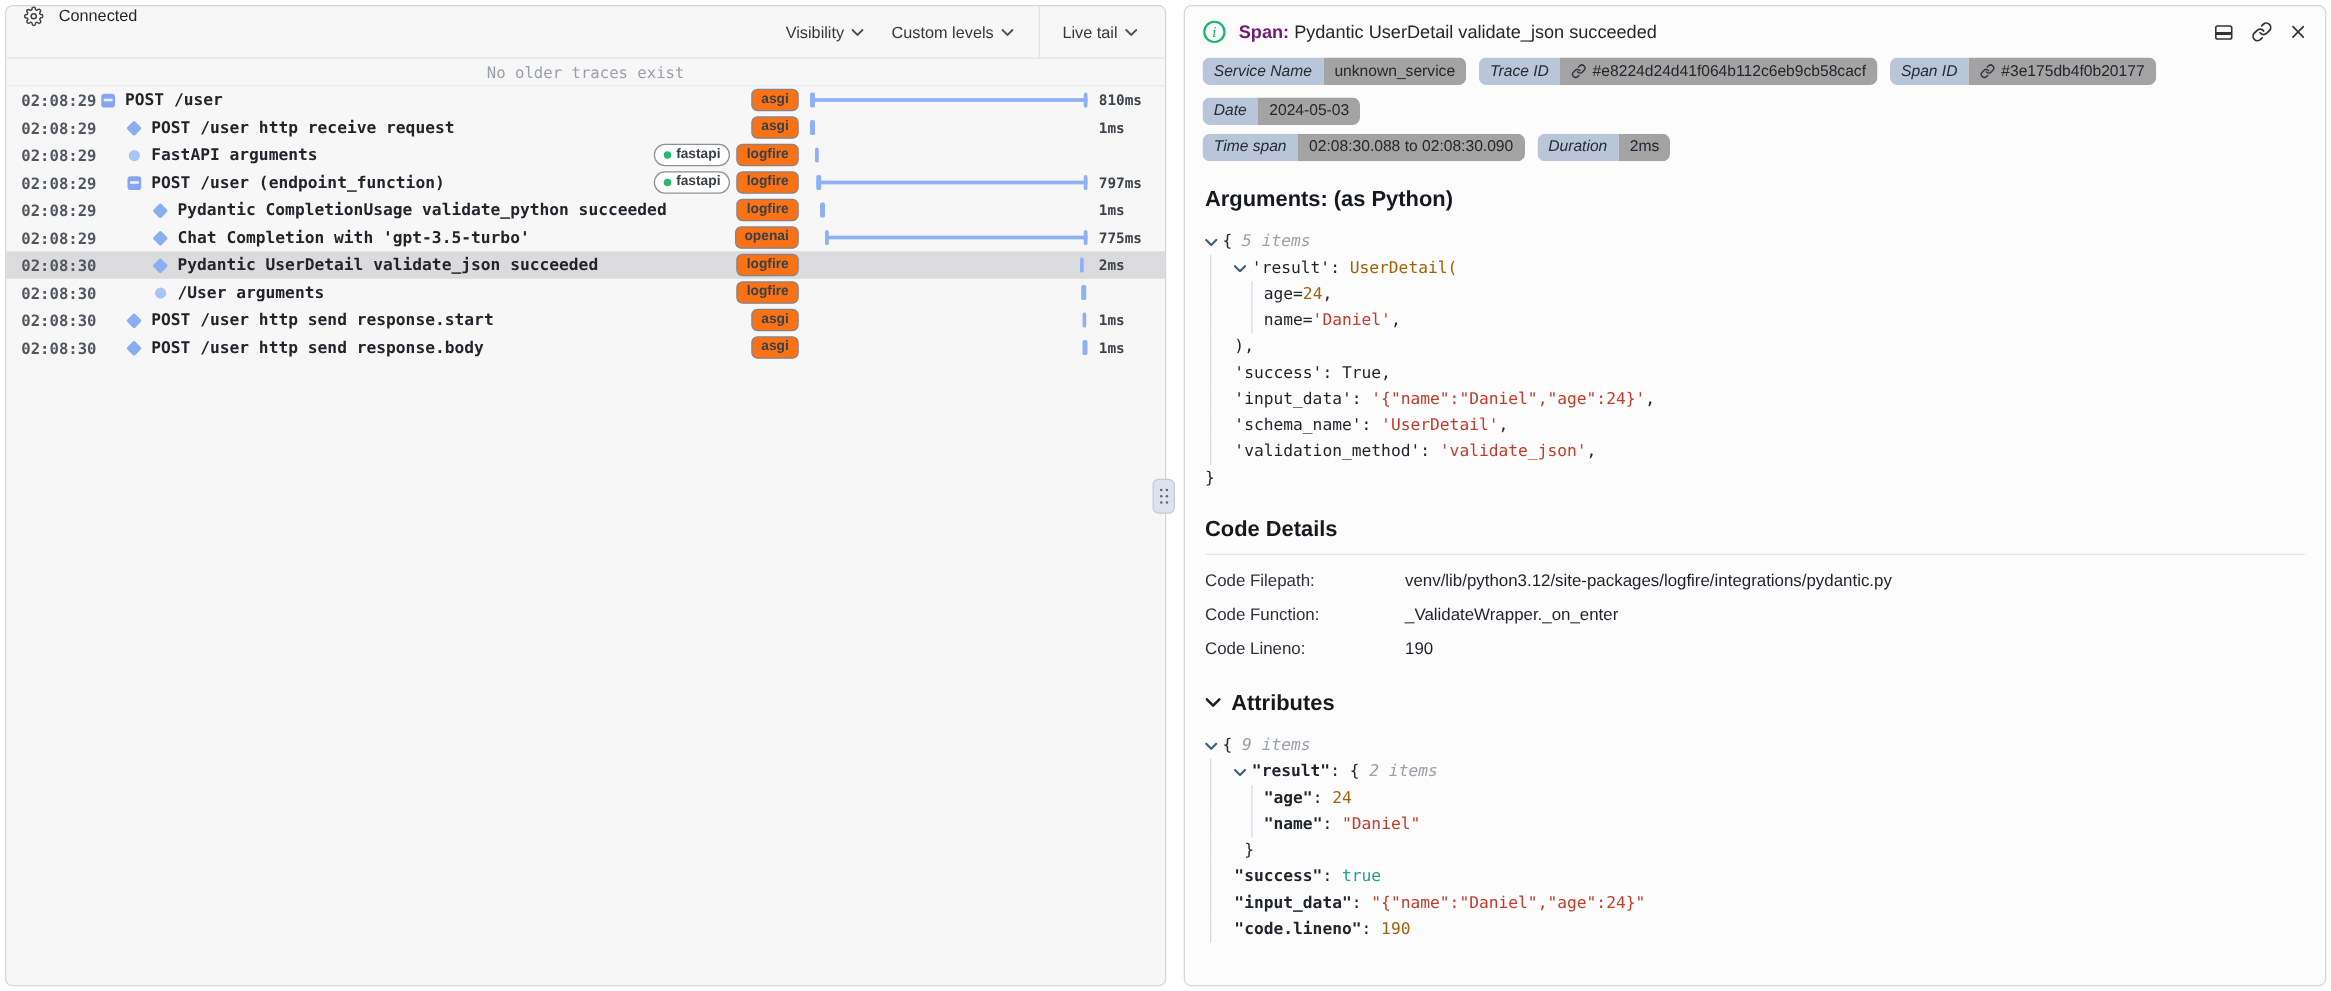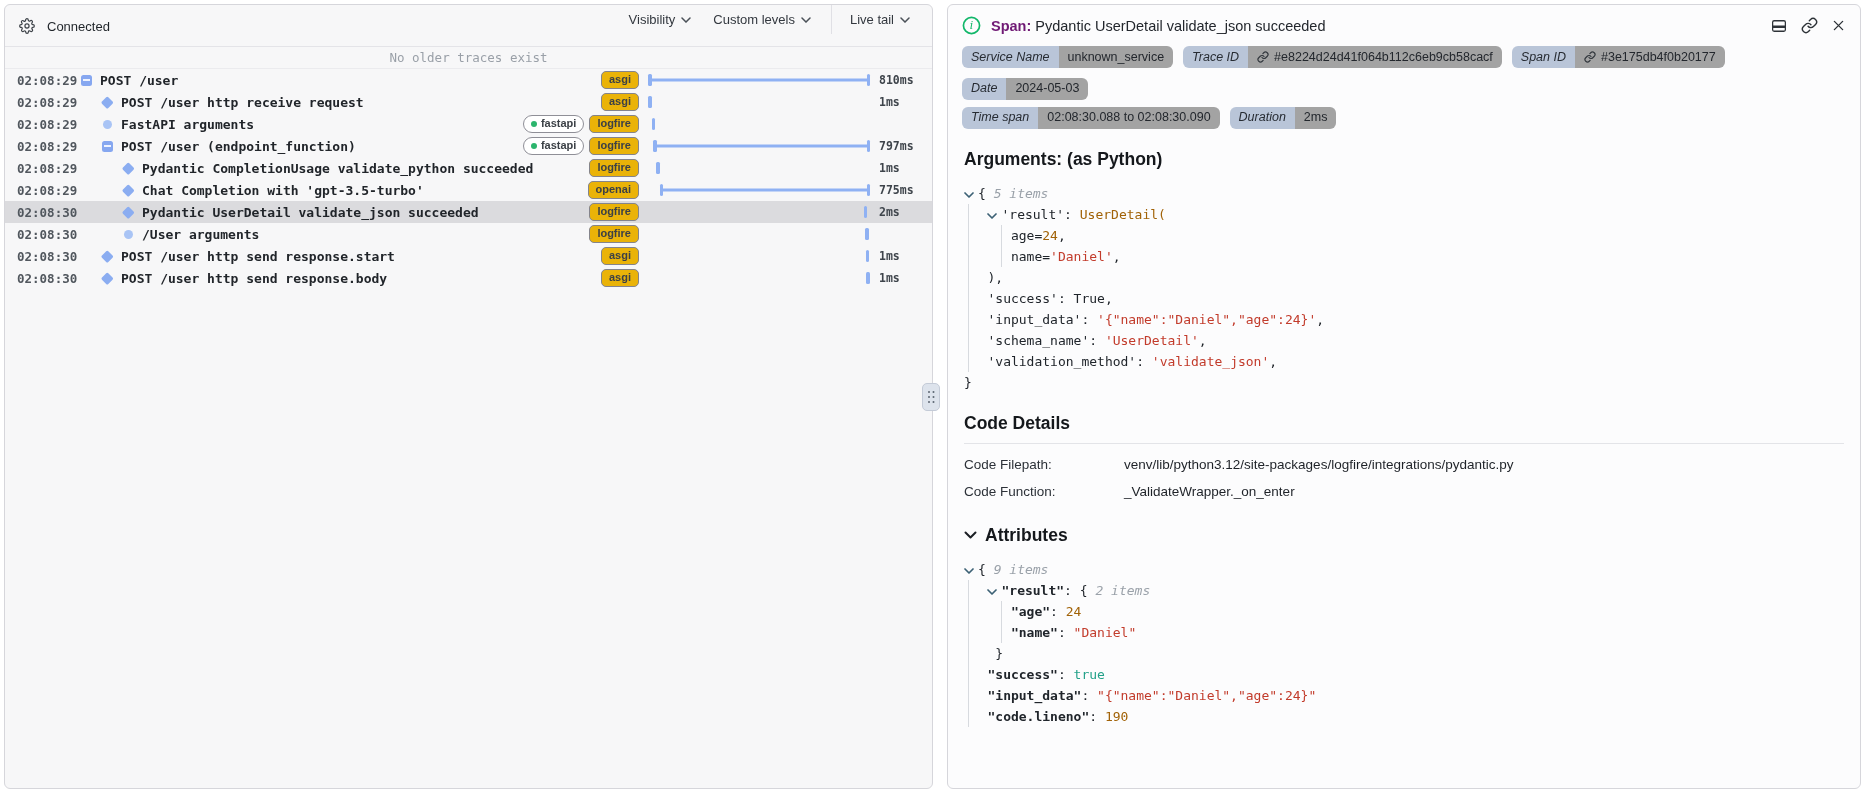--- a/index.html
+++ b/index.html
@@ -5,21 +5,21 @@
   * { box-sizing: border-box; }
   html,body { margin:0; padding:0; background:#fff; width:1865px; height:793px; overflow:hidden;
               font-family:"Liberation Sans", sans-serif; }
   .app { position:relative; width:1865px; height:793px; }
 
   .panel { position:absolute; top:4px; bottom:4px; border:1px solid #d6d6db; border-radius:6px; overflow:hidden; }
   .panel.left  { left:4px;  width:929px; background:#f7f7f8; }
   .panel.right { left:947px; width:914px; background:#fcfcfd; }
 
   
-  .lp-header { height:42px; display:flex; align-items:flex-end; padding:0 0 12px 14px; border-bottom:1px solid #e4e4e8; }
+  .lp-header { height:42px; display:flex; align-items:flex-start; padding:0 0 0 14px; border-bottom:1px solid #e4e4e8; }
   .lp-header .gear { display:flex; align-items:center; margin-right:12px; cursor:pointer; }
   .lp-connected { font-size:13px; color:#1f2429; }
   .lp-right { margin-left:auto; display:flex; align-items:center; height:100%; }
   .ddl { display:flex; align-items:center; gap:6px; font-size:13px; color:#33383f; cursor:pointer; }
   .ddl + .ddl { margin-left:22px; }
   .live-tail-wrap { height:100%; display:flex; align-items:center; border-left:1px solid #e0e0e5;
                     margin-left:20px; padding:0 22px 0 18px; }
   .banner { height:22px; line-height:21px; text-align:center; font-family:"DejaVu Sans Mono", monospace;
             font-size:12.5px; color:#9aa0a8; border-bottom:1px solid #ebebee; }
 
@@ -29,21 +29,21 @@
   .t-time { width:62px; flex:none; font-size:12.5px; color:#51575e; }
   .t-ind { flex:none; }
   .t-icon { flex:none; width:14px; display:flex; justify-content:center; align-items:center; margin-right:7px; }
   .ic-collapse { width:11px; height:11px; background:#86a7f0; border-radius:2.5px; position:relative; }
   .ic-collapse::after { content:""; position:absolute; left:2px; right:2px; top:4.6px; height:1.8px; background:#eef3ff; }
   .ic-diamond { width:8.5px; height:8.5px; background:#8badf1; border-radius:1.5px; transform:rotate(45deg); }
   .ic-circle { width:9px; height:9px; background:#a9c4f5; border-radius:50%; }
   .t-label { flex:1; font-size:13px; color:#21252a; white-space:nowrap; overflow:hidden; }
   .t-badges { flex:none; display:flex; gap:5px; align-items:center; margin-right:9px; }
   .badge { font-family:"Liberation Sans", sans-serif; font-size:11px; color:#3b4046;
-           background:#eab308; border:1px solid #84848c; border-radius:5px; padding:1px 7px 2px; line-height:1.25; }
+           background:#f97316; border:1px solid #84848c; border-radius:5px; padding:1px 7px 2px; line-height:1.25; }
   .badge.pill { background:#fff; border-radius:999px; display:flex; align-items:center; gap:4px; border-color:#8f8f97; }
   .badge .dot { width:6px; height:6px; border-radius:50%; background:#2cb56d; }
   .t-line { flex:none; width:222px; height:100%; position:relative; }
   .bar-seg { position:absolute; top:50%; height:3px; background:#8fb1f3; transform:translateY(-50%); }
   .bar-cap { position:absolute; top:50%; width:3.5px; height:12px; background:#8fb1f3;
              transform:translateY(-50%); border-radius:1.5px; }
   .t-dur { flex:none; width:52px; padding-left:9px; font-size:11.5px; color:#3e444b; }
 
   
   .splitter { position:absolute; left:922px; top:383px; width:18px; height:28px; background:#dde3ec;
@@ -398,20 +398,24 @@
       <hr class="sec-divider">
       <div>
           <div class="kvrow">
             <span class="kv-l">Code Filepath:</span>
             <span class="kv-v">venv/lib/python3.12/site-packages/logfire/integrations/pydantic.py</span>
           </div>
           <div class="kvrow">
             <span class="kv-l">Code Function:</span>
             <span class="kv-v">_ValidateWrapper._on_enter</span>
           </div>
+          <div class="kvrow">
+            <span class="kv-l">Code Lineno:</span>
+            <span class="kv-v">190</span>
+          </div>
         </div>
 
       <h2 class="sec attrs">
         <svg width="13" height="8" viewBox="0 0 13 8" fill="none" stroke="#1b1f24" stroke-width="2" stroke-linecap="round" stroke-linejoin="round">
             <path d="M1.5 1.5 L6.5 6.5 L11.5 1.5"></path>
           </svg>
         <span>Attributes</span>
       </h2>
       <pre class="codeblk json"><div class="cl"><span class="chev"><svg width="10" height="6" viewBox="0 0 10 6" fill="none" stroke="#3c6175" stroke-width="1.7" stroke-linecap="round" stroke-linejoin="round">
                 <path d="M1 1 L5 5 L9 1"></path>

